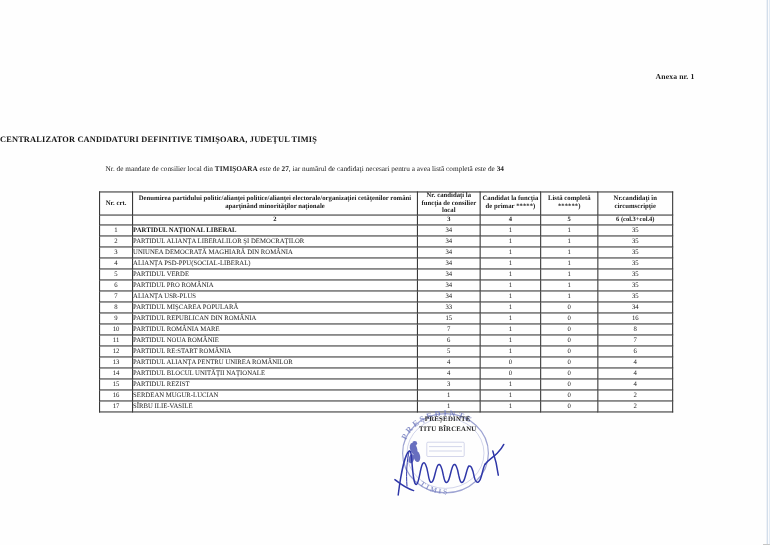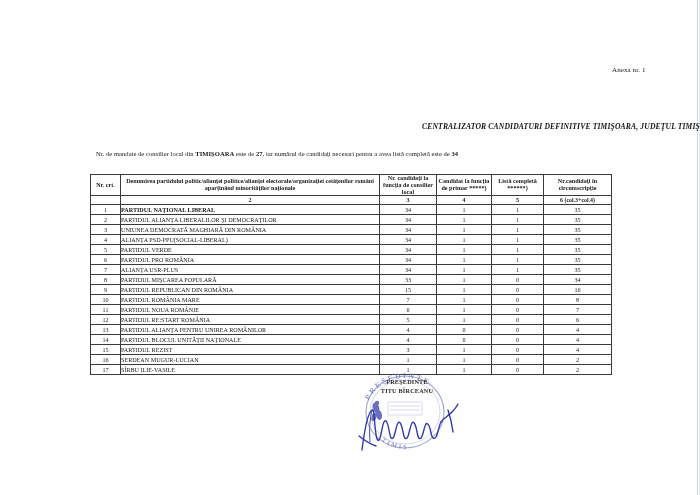--- a/index.html
+++ b/index.html
@@ -39,40 +39,39 @@
     position: absolute;
     top: 0;
     right: 0px;
     width: 1px;
     height: 495px;
     background: #e4ecf5;
   }
 
   .anexa {
     position: absolute;
-    left: 612px;
+    left: 596px;
     top: 66px;
     font-size: 7.0px;
-    font-weight: normal;
+    font-weight: bold;
     color: #1c1c1c;
     letter-spacing: 0.1px;
     white-space: nowrap;
   }
 
   .doc-title {
     position: absolute;
     left: 0;
     top: 122px;
     width: 700px;
-    text-align: right;
+    text-align: left;
     font-size: 7.6px;
     font-weight: bold;
     color: #141414;
     letter-spacing: 0.15px;
-    font-style: italic;
   }
 
   .intro {
     position: absolute;
     left: 96px;
     top: 150px;
     font-size: 6.6px;
     color: #1b1b1b;
     letter-spacing: 0.02px;
     white-space: nowrap;

